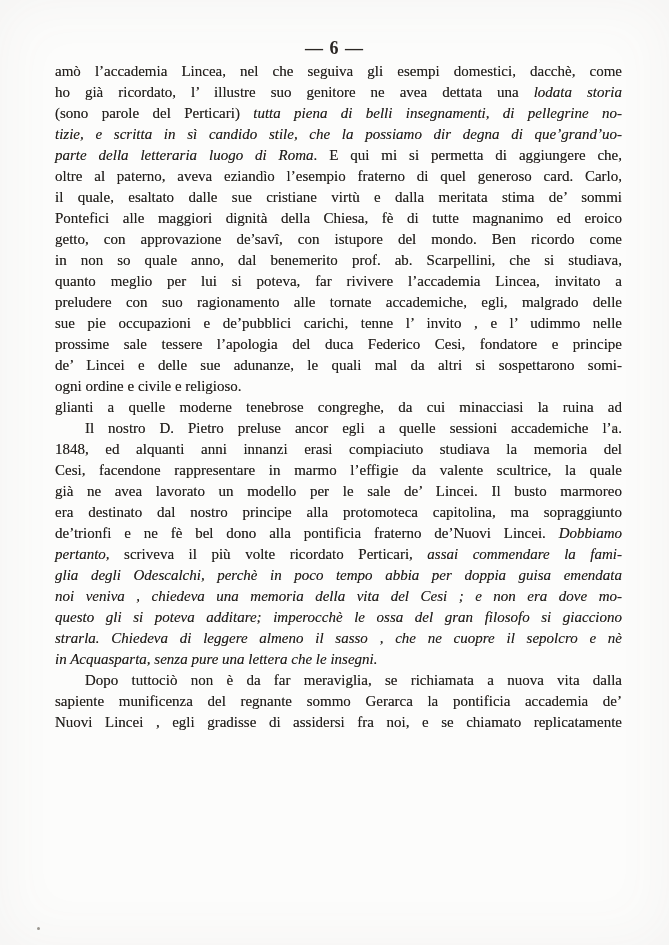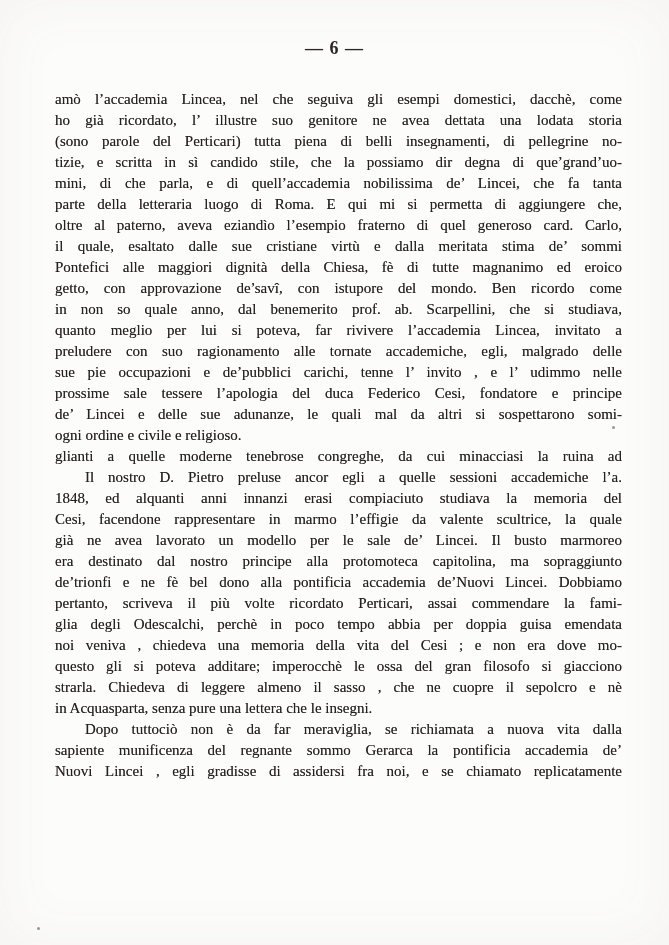--- a/index.html
+++ b/index.html
@@ -20,39 +20,40 @@
   }
   .page-number {
     padding-top: 38px;
     text-align: center;
     font-size: 18px;
     font-weight: bold;
     letter-spacing: 1px;
     color: #2a2623;
   }
   .text-block {
-    margin-top: 30px;
+    margin-top: 2px;
     margin-left: 55px;
     width: 567px;
     font-size: 15px;
   }
   .line {
     line-height: 21px;
     text-align: justify;
     text-align-last: justify;
     white-space: normal;
     text-shadow: 0 0 0.4px rgba(36,33,30,0.55);
   }
   .line.para-end {
     text-align-last: left;
   }
   .line.indent {
     text-indent: 30px;
   }
   .it {
+    font-style: italic;
   }
   .speck {
     position: absolute;
     background: #9a968f;
     border-radius: 50%;
   }
   .speck-bottom-left {
     left: 37px;
     top: 927px;
     width: 3px;
@@ -68,40 +69,39 @@
 </head>
 <body>
 
 <div class="page">
   <div class="page-number">— 6 —</div>
   <div class="text-block" id="text-block">
       <div class="line"><span class="rm">amò l’accademia Lincea, nel che seguiva gli esempi domestici, dacchè, come</span></div>
       <div class="line"><span class="rm">ho già ricordato, l’ illustre suo genitore ne avea dettata una </span><span class="it">lodata storia</span></div>
       <div class="line"><span class="rm">(sono parole del Perticari) </span><span class="it">tutta piena di belli insegnamenti, di pellegrine no-</span></div>
       <div class="line"><span class="it">tizie, e scritta in sì candido stile, che la possiamo dir degna di que’grand’uo-</span></div>
-      <div class="line"><span class="it">mini, di che parla, e di quell’accademia nobilissima de’ Lincei, che fa tanta</span></div>
       <div class="line"><span class="it">parte della letteraria luogo di Roma</span><span class="rm">. E qui mi si permetta di aggiungere che,</span></div>
       <div class="line"><span class="rm">oltre al paterno, aveva eziandìo l’esempio fraterno di quel generoso card. Carlo,</span></div>
       <div class="line"><span class="rm">il quale, esaltato dalle sue cristiane virtù e dalla meritata stima de’ sommi</span></div>
       <div class="line"><span class="rm">Pontefici alle maggiori dignità della Chiesa, fè di tutte magnanimo ed eroico</span></div>
       <div class="line"><span class="rm">getto, con approvazione de’savî, con istupore del mondo. Ben ricordo come</span></div>
       <div class="line"><span class="rm">in non so quale anno, dal benemerito prof. ab. Scarpellini, che si studiava,</span></div>
       <div class="line"><span class="rm">quanto meglio per lui si poteva, far rivivere l’accademia Lincea, invitato a</span></div>
       <div class="line"><span class="rm">preludere con suo ragionamento alle tornate accademiche, egli, malgrado delle</span></div>
       <div class="line"><span class="rm">sue pie occupazioni e de’pubblici carichi, tenne l’ invito , e l’ udimmo nelle</span></div>
       <div class="line"><span class="rm">prossime sale tessere l’apologia del duca Federico Cesi, fondatore e principe</span></div>
       <div class="line"><span class="rm">de’ Lincei e delle sue adunanze, le quali mal da altri si sospettarono somi-</span></div>
       <div class="line para-end"><span class="rm">ogni ordine e civile e religioso.</span></div>
       <div class="line"><span class="rm">glianti a quelle moderne tenebrose congreghe, da cui minacciasi la ruina ad</span></div>
       <div class="line indent"><span class="rm">Il nostro D. Pietro preluse ancor egli a quelle sessioni accademiche l’a.</span></div>
       <div class="line"><span class="rm">1848, ed alquanti anni innanzi erasi compiaciuto studiava la memoria del</span></div>
       <div class="line"><span class="rm">Cesi, facendone rappresentare in marmo l’effigie da valente scultrice, la quale</span></div>
       <div class="line"><span class="rm">già ne avea lavorato un modello per le sale de’ Lincei. Il busto marmoreo</span></div>
       <div class="line"><span class="rm">era destinato dal nostro principe alla protomoteca capitolina, ma sopraggiunto</span></div>
-      <div class="line"><span class="rm">de’trionfi e ne fè bel dono alla pontificia accademia de’Nuovi Lincei. </span><span class="it">Dobbiamo</span></div>
+      <div class="line"><span class="rm">de’trionfi e ne fè bel dono alla pontificia fraterno de’Nuovi Lincei. </span><span class="it">Dobbiamo</span></div>
       <div class="line"><span class="it">pertanto,</span><span class="rm"> scriveva il più volte ricordato Perticari, </span><span class="it">assai commendare la fami-</span></div>
       <div class="line"><span class="it">glia degli Odescalchi, perchè in poco tempo abbia per doppia guisa emendata</span></div>
       <div class="line"><span class="it">noi veniva , chiedeva una memoria della vita del Cesi ; e non era dove mo-</span></div>
       <div class="line"><span class="it">questo gli si poteva additare; imperocchè le ossa del gran filosofo si giacciono</span></div>
       <div class="line"><span class="it">strarla. Chiedeva di leggere almeno il sasso , che ne cuopre il sepolcro e nè</span></div>
       <div class="line para-end"><span class="it">in Acquasparta, senza pure una lettera che le insegni.</span></div>
       <div class="line indent"><span class="rm">Dopo tuttociò non è da far meraviglia, se richiamata a nuova vita dalla</span></div>
       <div class="line"><span class="rm">sapiente munificenza del regnante sommo Gerarca la pontificia accademia de’</span></div>
       <div class="line"><span class="rm">Nuovi Lincei , egli gradisse di assidersi fra noi, e se chiamato replicatamente</span></div>
     </div>

